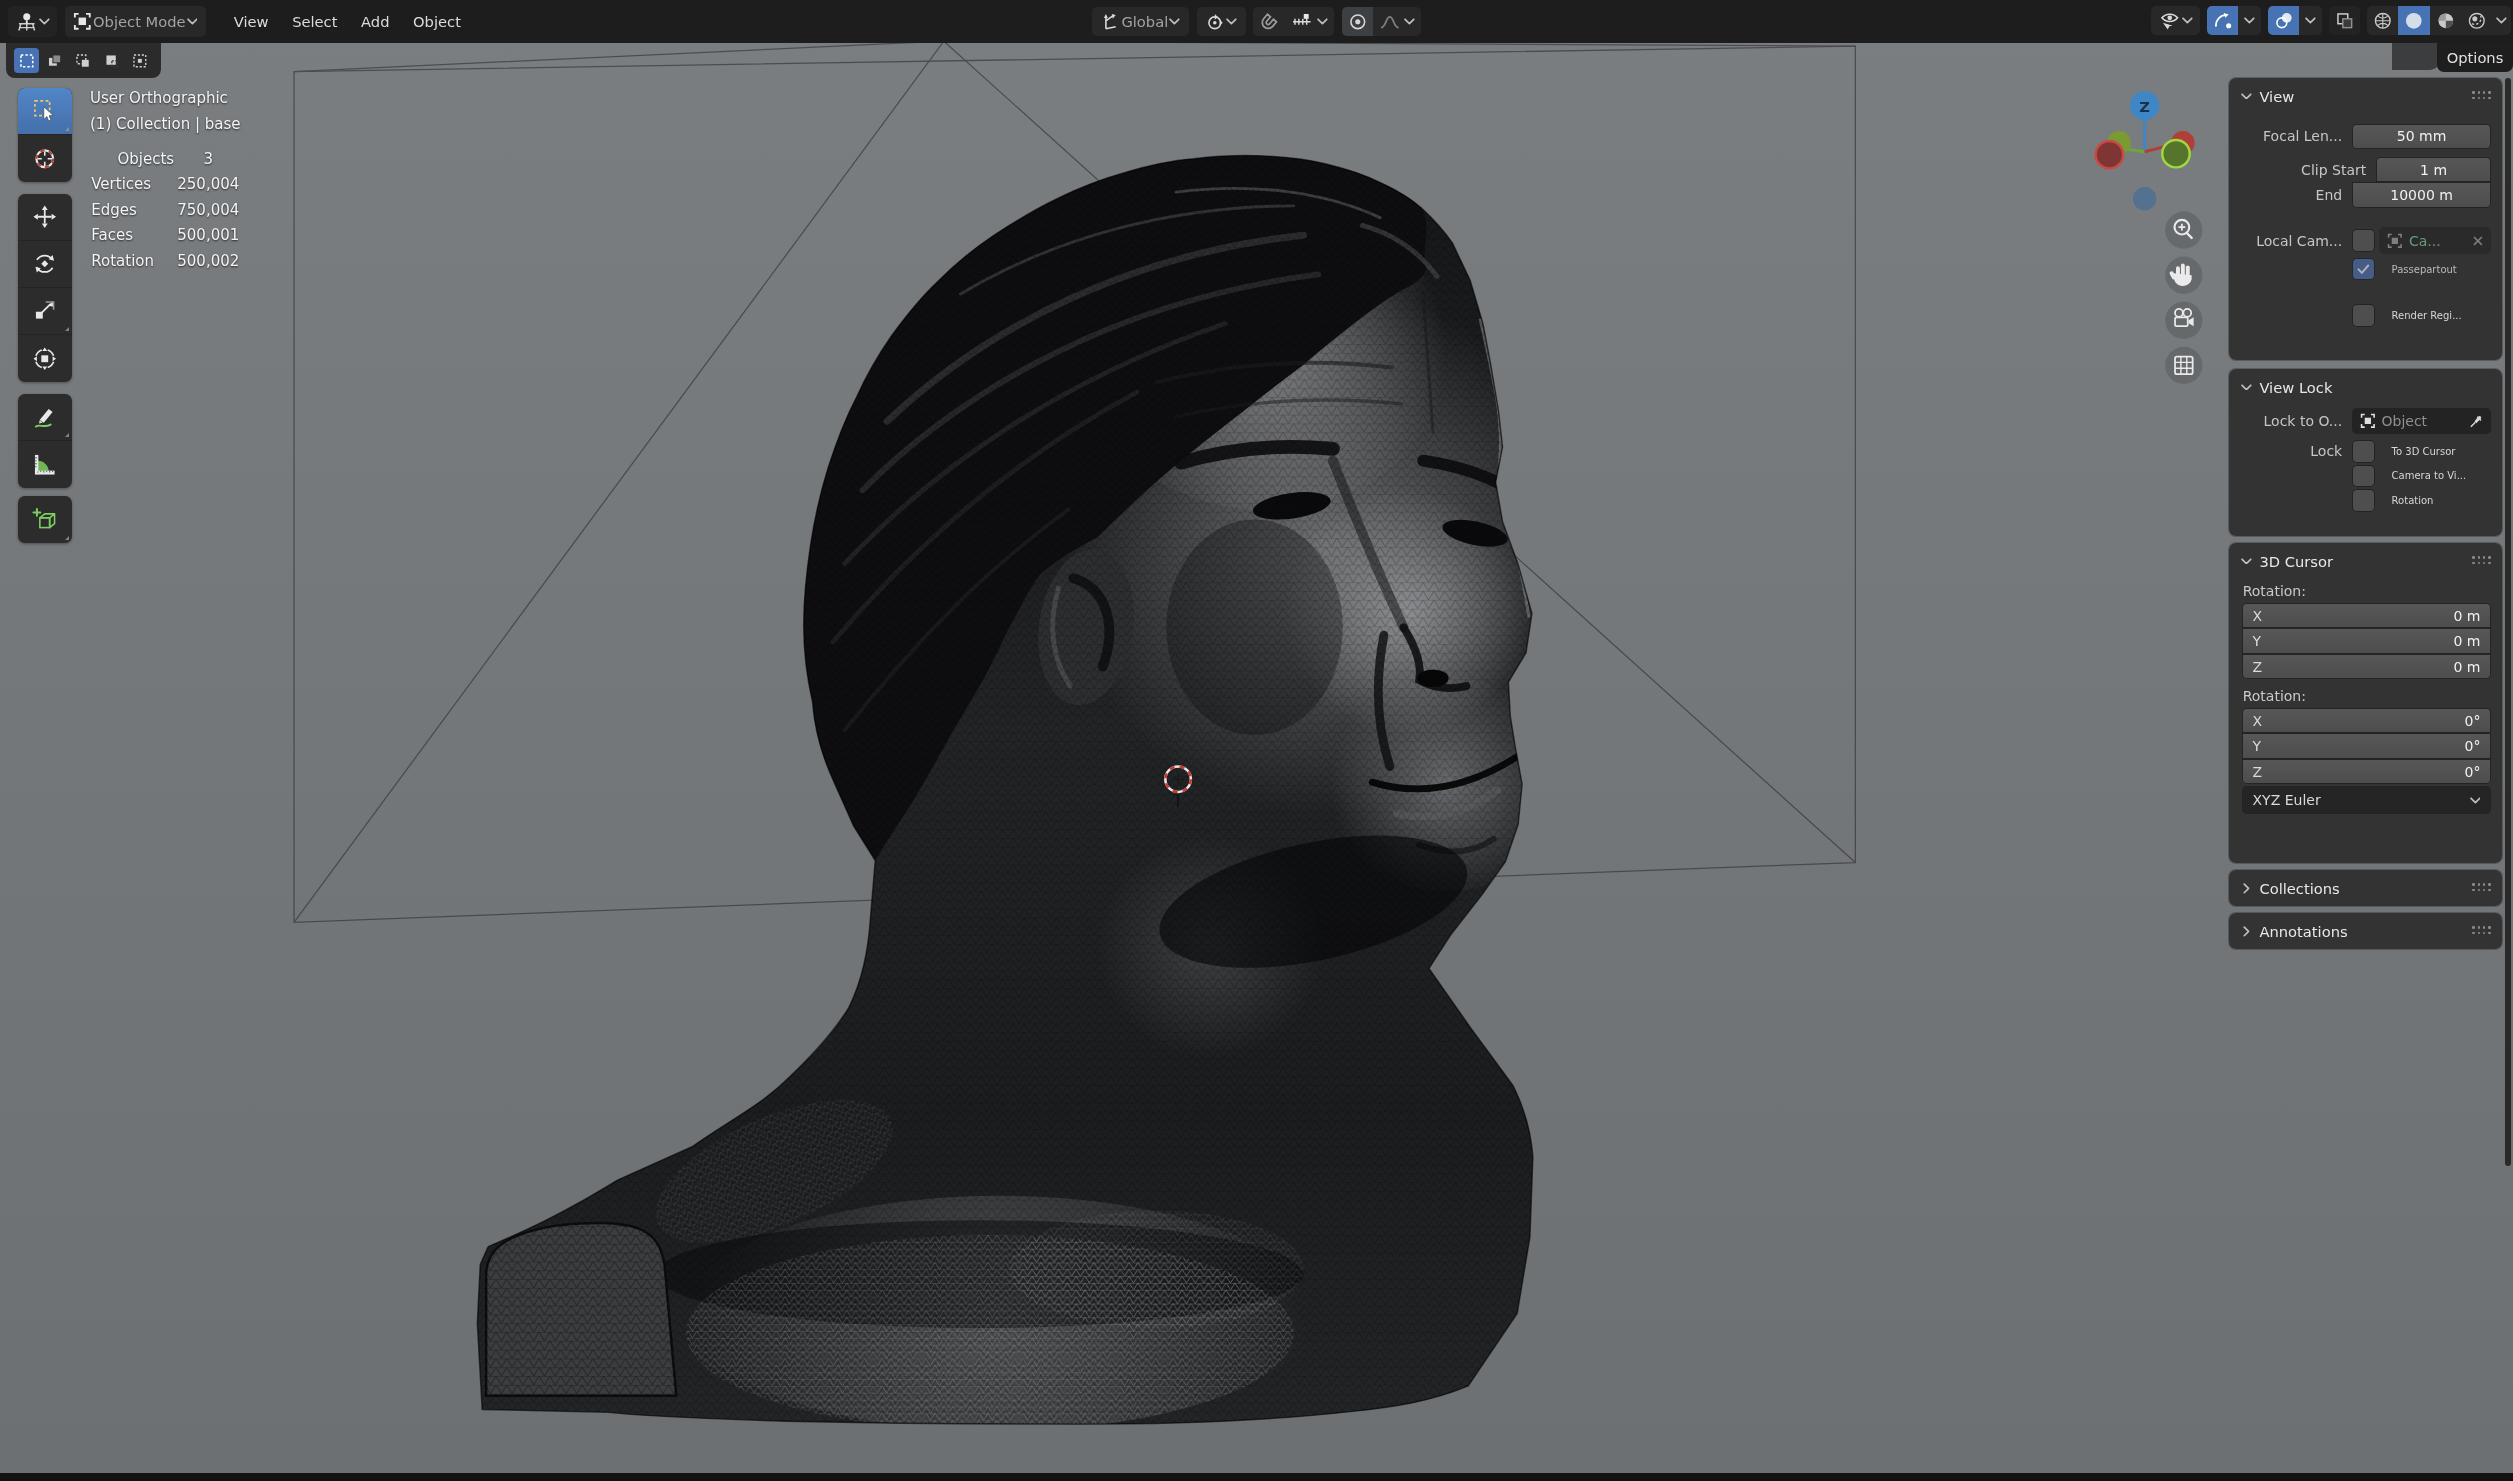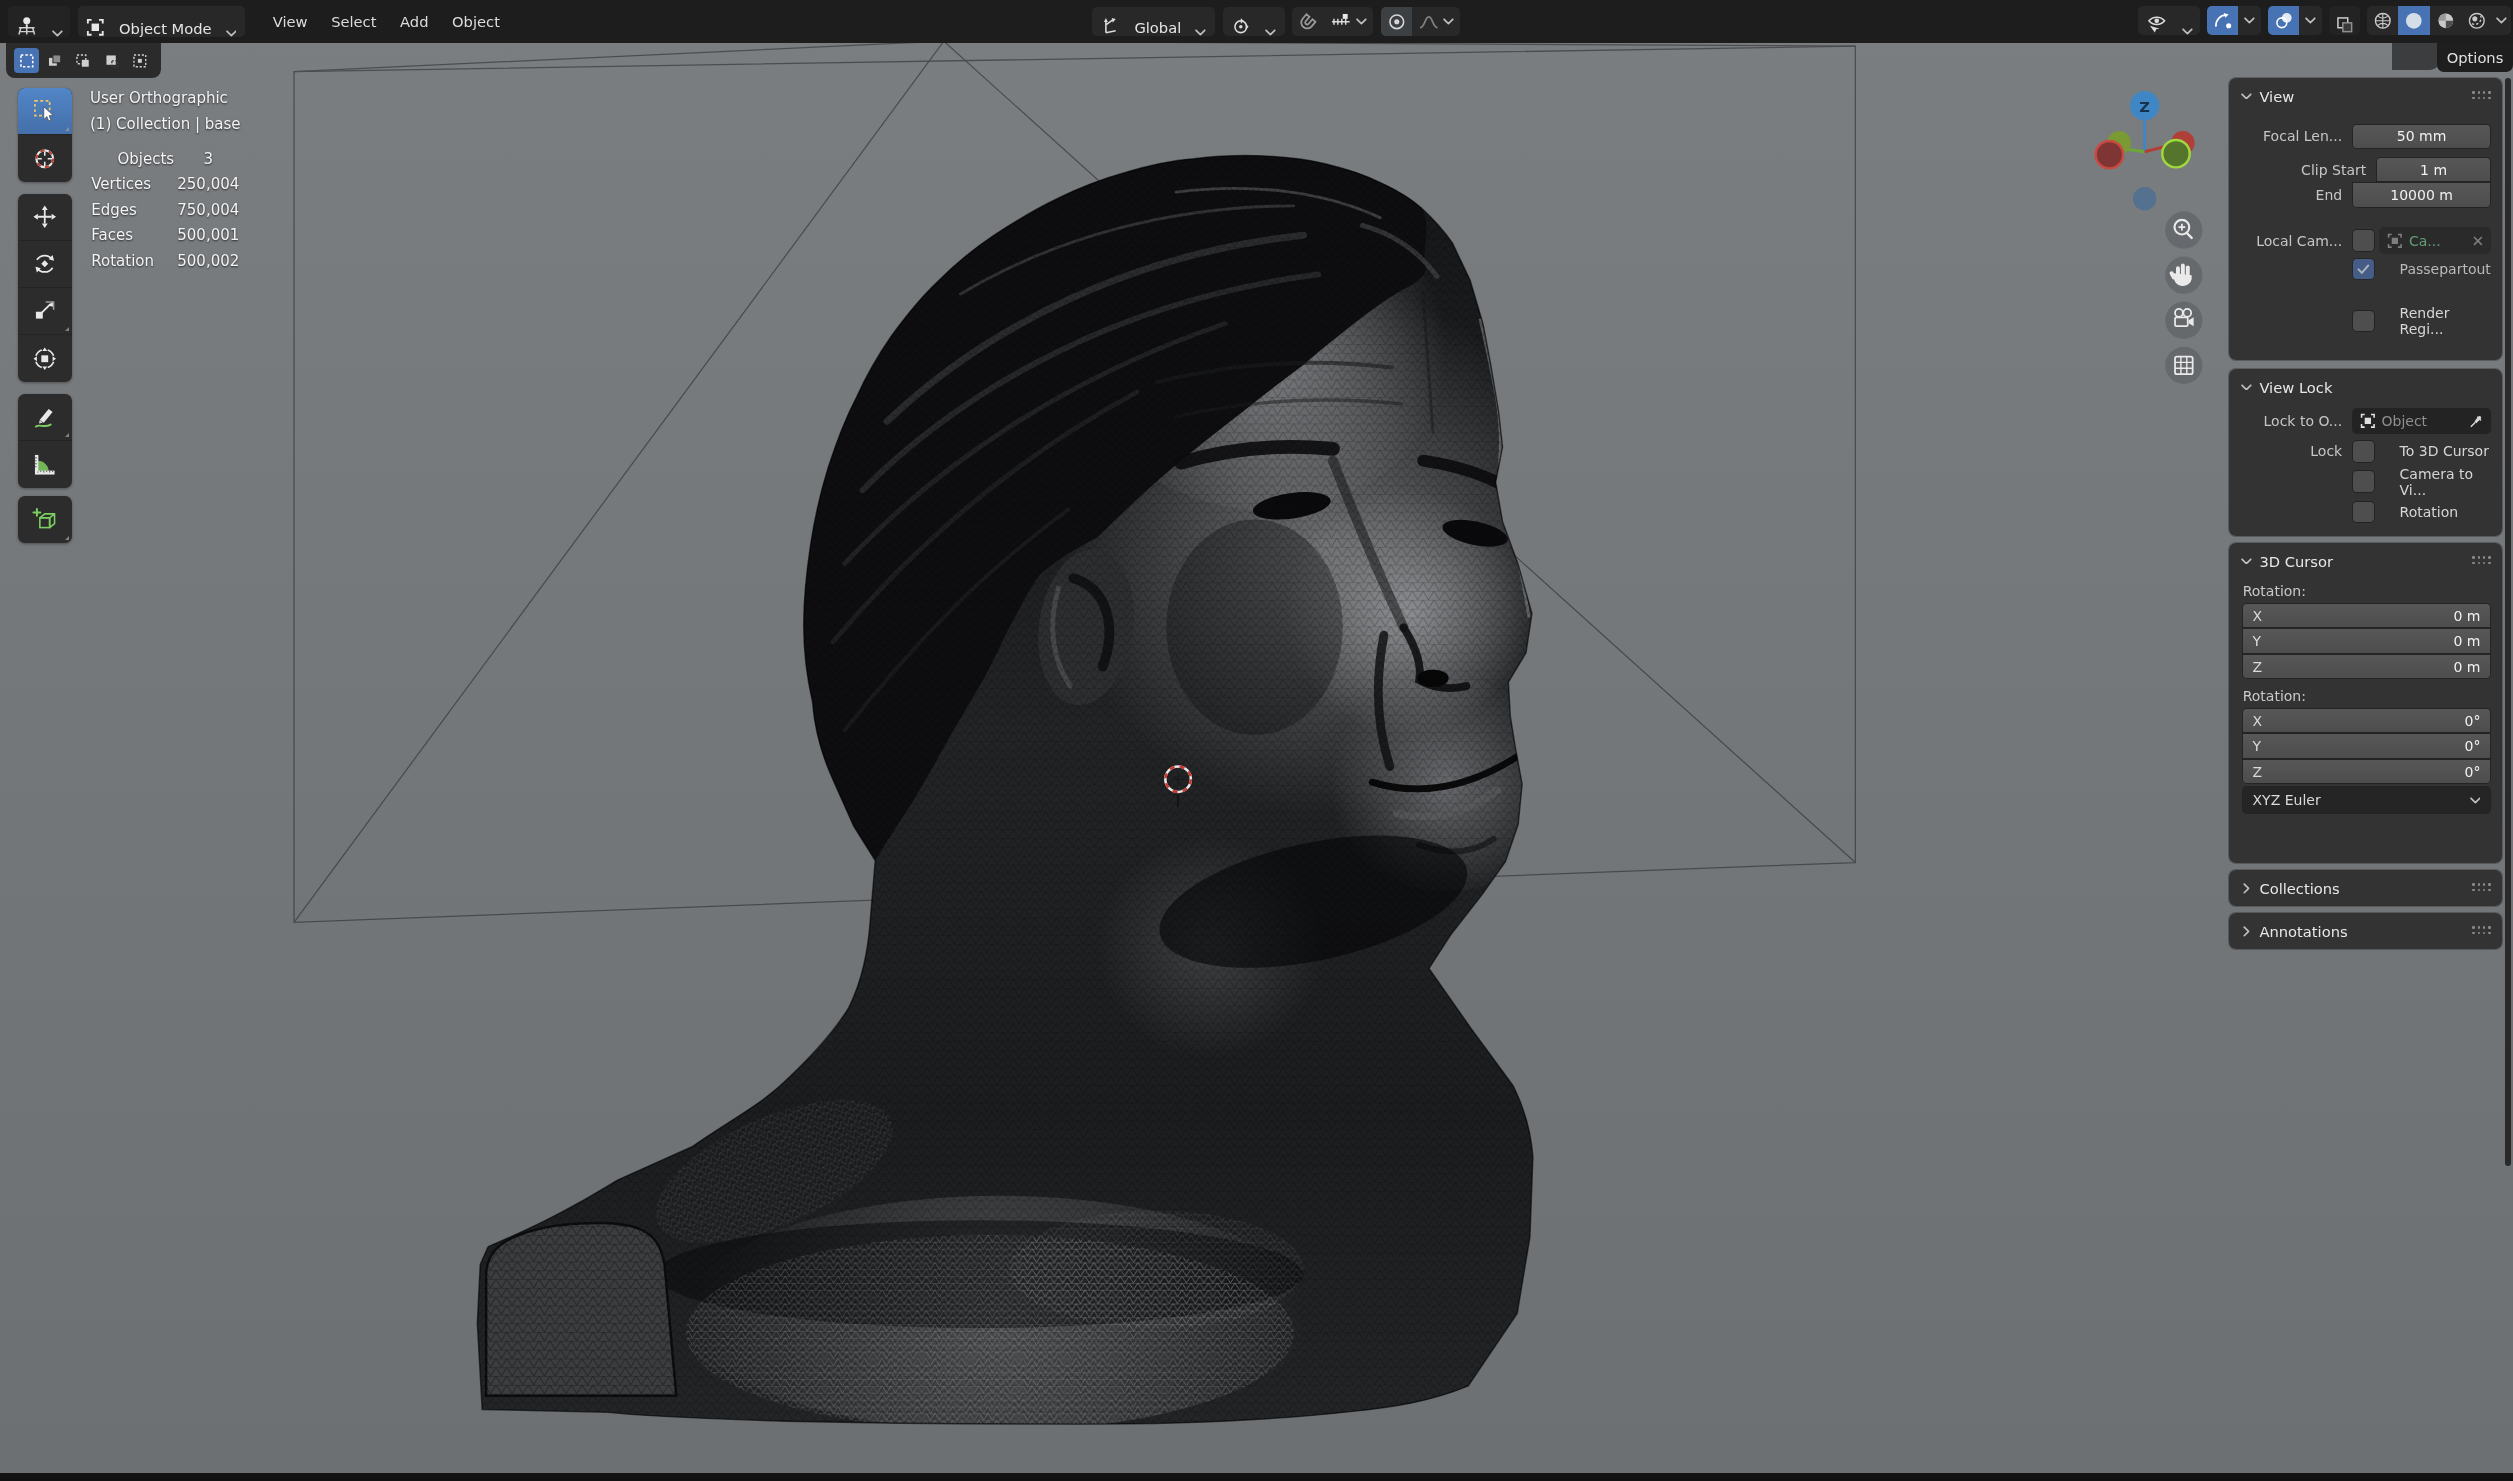--- a/index.html
+++ b/index.html
@@ -4,21 +4,21 @@
 <style>
   * { margin:0; padding:0; box-sizing:border-box; }
   html,body { width:2513px; height:1481px; overflow:hidden; background:#707376;
     font-family:"DejaVu Sans","Liberation Sans",sans-serif; -webkit-font-smoothing:antialiased; }
   .abs { position:absolute; }
   #stage { position:relative; width:2513px; height:1481px; background:linear-gradient(#7b7e81,#6d7073); }
 
   
   #topbar { left:0; top:0; width:2513px; height:43px; background:#1d1d1d; display:flex; align-items:center; z-index:40; }
   .hgrp { display:flex; align-items:center; }
-  .pill { display:flex; align-items:flex-end; gap:14px; background:#282828; border-radius:4.9px; height:31px; padding:0 8.8px; color:#e5e5e5; font-size:14.7px; }
+  .pill { display:flex; align-items:center; gap:1px; background:#282828; border-radius:4.9px; height:31px; padding:0 8.8px; color:#a3a3a3; font-size:14.7px; }
   .pill.flat { background:#232323; }
   .seg { display:flex; align-items:stretch; background:#282828; border-radius:4.9px; overflow:hidden; height:29px; }
   .seg > div { display:flex; align-items:center; padding:0 5.9px; }
   .seg .on { background:#4772b3; }
   .seg .lite { background:#3d4043; }
   .menu-item { color:#dcdcdc; font-size:14.7px; padding:5.9px 11.8px; border-radius:3.9px; cursor:default; }
   .chev { width:10.8px; height:6.9px; flex:0 0 auto; }
   .chev path { fill:none; stroke:#bdbdbd; stroke-width:1.6; stroke-linecap:round; stroke-linejoin:round; }
   .icon { display:block; }
 
@@ -50,21 +50,21 @@
   .grip i { width:2.5px; height:2.5px; background:#8a8a8a; border-radius:50%; }
   .prow { display:flex; align-items:center; padding:0 11.8px 0 0; margin:2.9px 0; }
   .plabel { width:124px; text-align:right; padding-right:10.8px; color:#c6c6c6; font-size:14px; flex:0 0 auto; }
   .pfield { flex:1; height:23.5px; background:linear-gradient(#575757,#4d4d4d); border-radius:3.9px; display:flex; align-items:center; justify-content:center; font-size:14px; color:#f1f1f1; box-shadow:0 0 0 1px rgba(0,0,0,.28); }
   .stackwrap { flex:1; display:flex; flex-direction:column; gap:2px; }
   .axfield { height:23.5px; background:linear-gradient(#575757,#4d4d4d); border-radius:2.9px; display:flex; align-items:center; padding:0 9.8px; font-size:14px; color:#f1f1f1; box-shadow:0 0 0 1px rgba(0,0,0,.28); }
   .axfield .ax { color:#dadada; }
   .axfield .av { margin-left:auto; }
   .chk { width:20.6px; height:20.6px; border-radius:3.9px; background:#4e4e4e; box-shadow:0 0 0 1px rgba(0,0,0,.3); flex:0 0 auto; display:flex; align-items:center; justify-content:center; }
   .chk.checked { background:#4a679b; }
-  .chklabel { font-size:14px; color:#d6d6d6; margin-left:26px; }
+  .chklabel { font-size:10px; color:#d6d6d6; margin-left:18px; }
   .darkfield { flex:1; height:24.5px; background:#232323; border-radius:3.9px; display:flex; align-items:center; padding:0 6.9px; gap:5.9px; font-size:14px; box-shadow:0 0 0 1px rgba(0,0,0,.3); }
   .sublabel { padding:3.9px 11.8px 2px 13.7px; color:#c9c9c9; font-size:14px; }
   .ddown { margin:3.9px 11.8px 0 13.7px; height:25.5px; background:#252525; border-radius:3.9px; display:flex; align-items:center; padding:0 9.8px; font-size:14px; color:#dadada; box-shadow:0 0 0 1px rgba(0,0,0,.3); }
   .ddown .chev { margin-left:auto; }
 
   #scrollstrip { left:2505px; top:78px; width:5.9px; height:1088px; background:#1c1c1c; border-radius:2.9px; opacity:.85; z-index:34; }
   #botbar { left:0; top:1473px; width:2513px; height:7.8px; background:#121212; z-index:45; }
 
   svg text { font-family:"DejaVu Sans","Liberation Sans",sans-serif; }
 </style>

